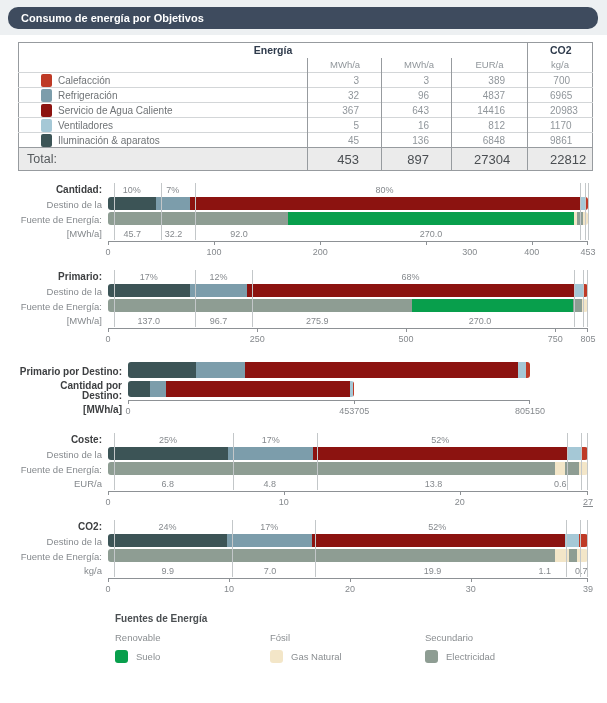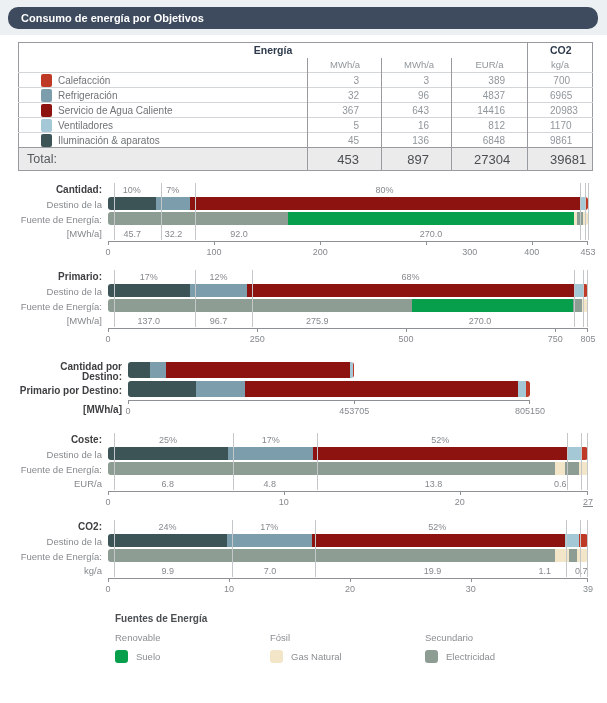--- a/index.html
+++ b/index.html
@@ -136,21 +136,21 @@
           <td class="num vline">6848</td>
           <td class="num vline">9861</td>
         </tr>
       </tbody>
     <tfoot>
       <tr class="total-row">
         <td class="total-label">Total:</td>
         <td class="num vline">453</td>
         <td class="num vline">897</td>
         <td class="num vline">27304</td>
-        <td class="num vline">39681</td>
+        <td class="num vline">22812</td>
       </tr>
     </tfoot>
   </table>
 </div>
 
 <div id="charts">
     <div class="chart">
       <div class="crow prow">
         <div class="clabel bold">Cantidad:</div>
         <div class="cplot">
@@ -284,40 +284,40 @@
         <div class="sep" style="left: calc(0% + 0px);"></div>
         <div class="sep" style="left: calc(17.02% + 0px);"></div>
         <div class="sep" style="left: calc(29.03% + 0px);"></div>
         <div class="sep" style="left: calc(97% + 0px);"></div>
         <div class="sep" style="left: calc(98.99% + 0px);"></div>
         <div class="sep" style="left: calc(100% - 1px);"></div>
       </div>
     </div>
     <div class="chart dual">
       <div class="crow brow">
+        <div class="clabel">Primario por Destino:</div>
+        <div class="cplot">
+          <div class="bar" style="width: 100%;">
+            <div class="seg" style="width: 17.02%; background: rgb(60, 84, 86);"></div>
+            <div class="seg" style="width: 12.01%; background: rgb(124, 157, 171);"></div>
+            <div class="seg" style="width: 67.97%; background: rgb(140, 19, 16);"></div>
+            <div class="seg" style="width: 1.99%; background: rgb(165, 200, 214);"></div>
+            <div class="seg" style="width: 1.01%; background: rgb(190, 58, 38);"></div>
+          </div>
+        </div>
+      </div>
+      <div class="crow brow">
         <div class="clabel">Cantidad por Destino:</div>
         <div class="cplot">
           <div class="bar" style="width: 56.3%;">
             <div class="seg" style="width: 9.93%; background: rgb(60, 84, 86);"></div>
             <div class="seg" style="width: 7.06%; background: rgb(124, 157, 171);"></div>
             <div class="seg" style="width: 81.25%; background: rgb(140, 19, 16);"></div>
             <div class="seg" style="width: 1.1%; background: rgb(165, 200, 214);"></div>
             <div class="seg" style="width: 0.66%; background: rgb(190, 58, 38);"></div>
-          </div>
-        </div>
-      </div>
-      <div class="crow brow">
-        <div class="clabel">Primario por Destino:</div>
-        <div class="cplot">
-          <div class="bar" style="width: 100%;">
-            <div class="seg" style="width: 17.02%; background: rgb(60, 84, 86);"></div>
-            <div class="seg" style="width: 12.01%; background: rgb(124, 157, 171);"></div>
-            <div class="seg" style="width: 67.97%; background: rgb(140, 19, 16);"></div>
-            <div class="seg" style="width: 1.99%; background: rgb(165, 200, 214);"></div>
-            <div class="seg" style="width: 1.01%; background: rgb(190, 58, 38);"></div>
           </div>
         </div>
       </div>
       <div class="crow axisrow">
         <div class="clabel">[MWh/a]</div>
         <div class="cplot">
           <div class="axisline"></div>
           <div class="tick" style="left: calc(0% + 0px);"></div>
           <div class="ticklabel" style="left: 0%;">0</div>
           <div class="tick" style="left: calc(56.3% + 0px);"></div>

